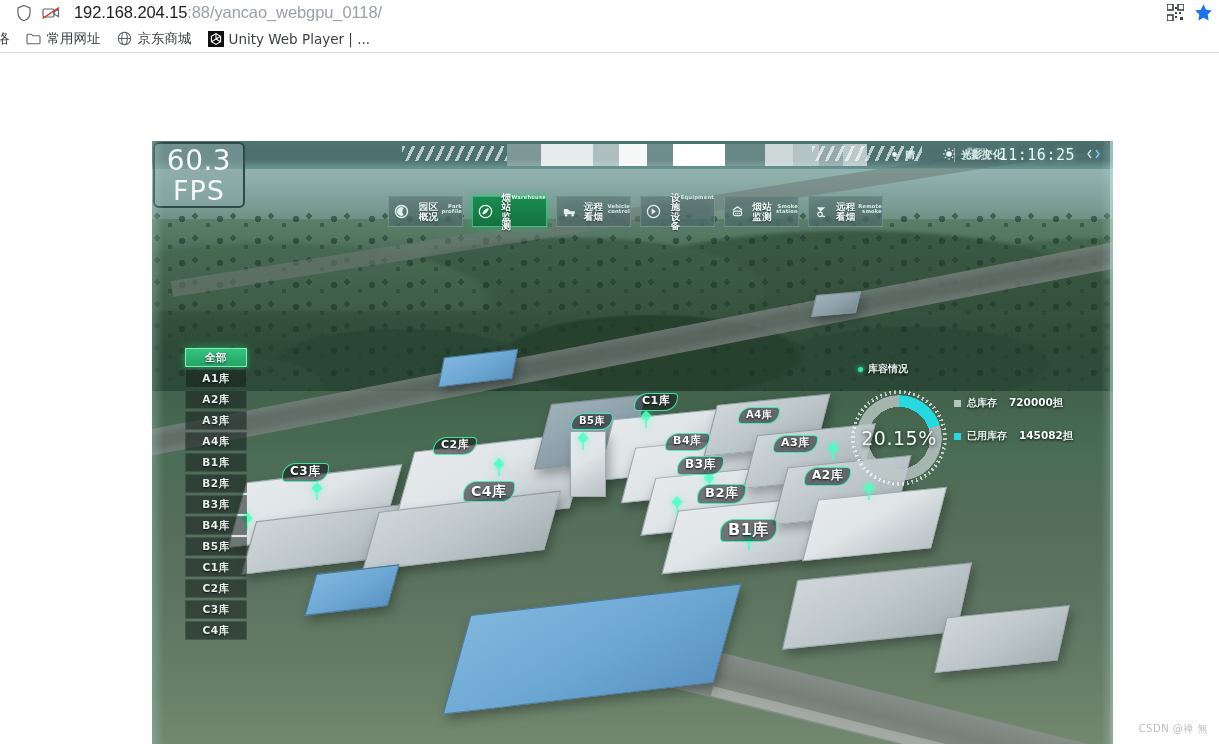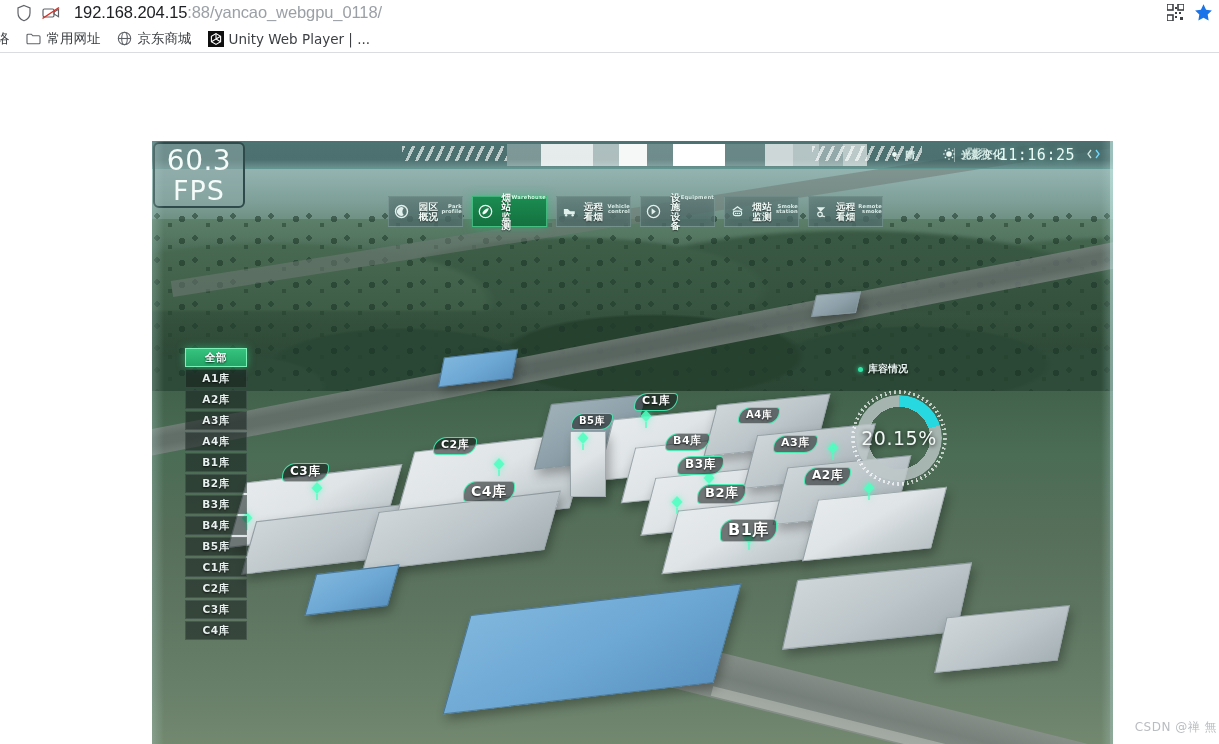--- a/index.html
+++ b/index.html
@@ -358,22 +358,22 @@
   }
   #frame-left { left:0; background: linear-gradient(to right, rgba(180,215,210,.30), rgba(180,215,210,0)); }
   #frame-right { right:0; background: linear-gradient(to left, rgba(180,215,210,.30), rgba(180,215,210,0)); }
   #frame-right-bar {
     position:absolute; right:0; top:0; width:3px; height:100%;
     background: linear-gradient(to bottom, rgba(200,235,230,.55), rgba(200,235,230,.15));
   }
 
   
   #watermark {
-    position:absolute; right:2px; bottom:8px;
-    color:#b9bdc1; font-size:12px;
+    position:absolute; right:11px; bottom:8px;
+    color:#b9bdc1; font-size:10px;
     font-family:"DejaVu Sans",sans-serif;
     letter-spacing:.5px;
   }
 </style>
 </head>
 <body>
 
 <div id="browser-chrome">
 
   <div id="url-bar-row">
@@ -721,20 +721,32 @@
     <div id="capacity-panel">
       <div id="cap-title">
         <span class="dot"></span>
         <span>库容情况</span>
       </div>
       <div id="gauge-wrap">
         <div id="gauge-dashes"></div>
         <div id="gauge-ring"></div>
         <div id="gauge-pct">20.15%</div>
       </div>
+      <div id="cap-legend">
+          <div class="legend-row">
+            <span class="legend-sw" style="background:#b9c3c4"></span>
+            <span class="legend-label">总库存</span>
+            <span class="legend-value">720000担</span>
+          </div>
+          <div class="legend-row">
+            <span class="legend-sw" style="background:#27d8e0"></span>
+            <span class="legend-label">已用库存</span>
+            <span class="legend-value">145082担</span>
+          </div>
+        </div>
     </div>
 
     <div id="frame-left"></div>
     <div id="frame-right"></div>
     <div id="frame-right-bar"></div>
   </div>
 
   <div id="watermark">CSDN @禅 無</div>
 </div>
 

